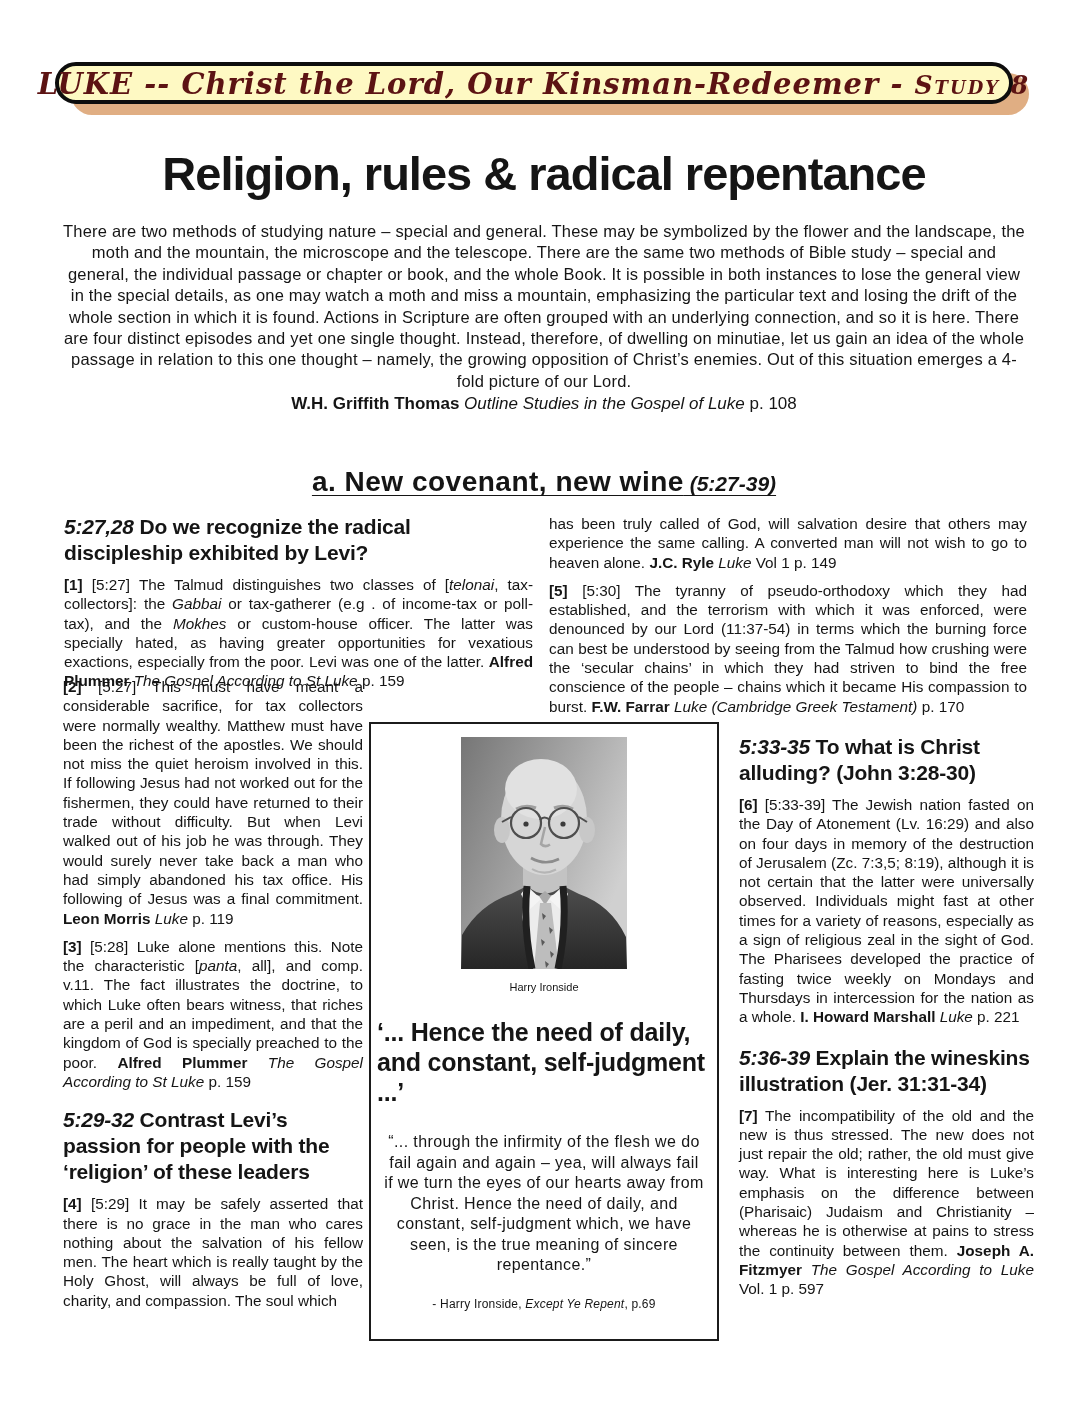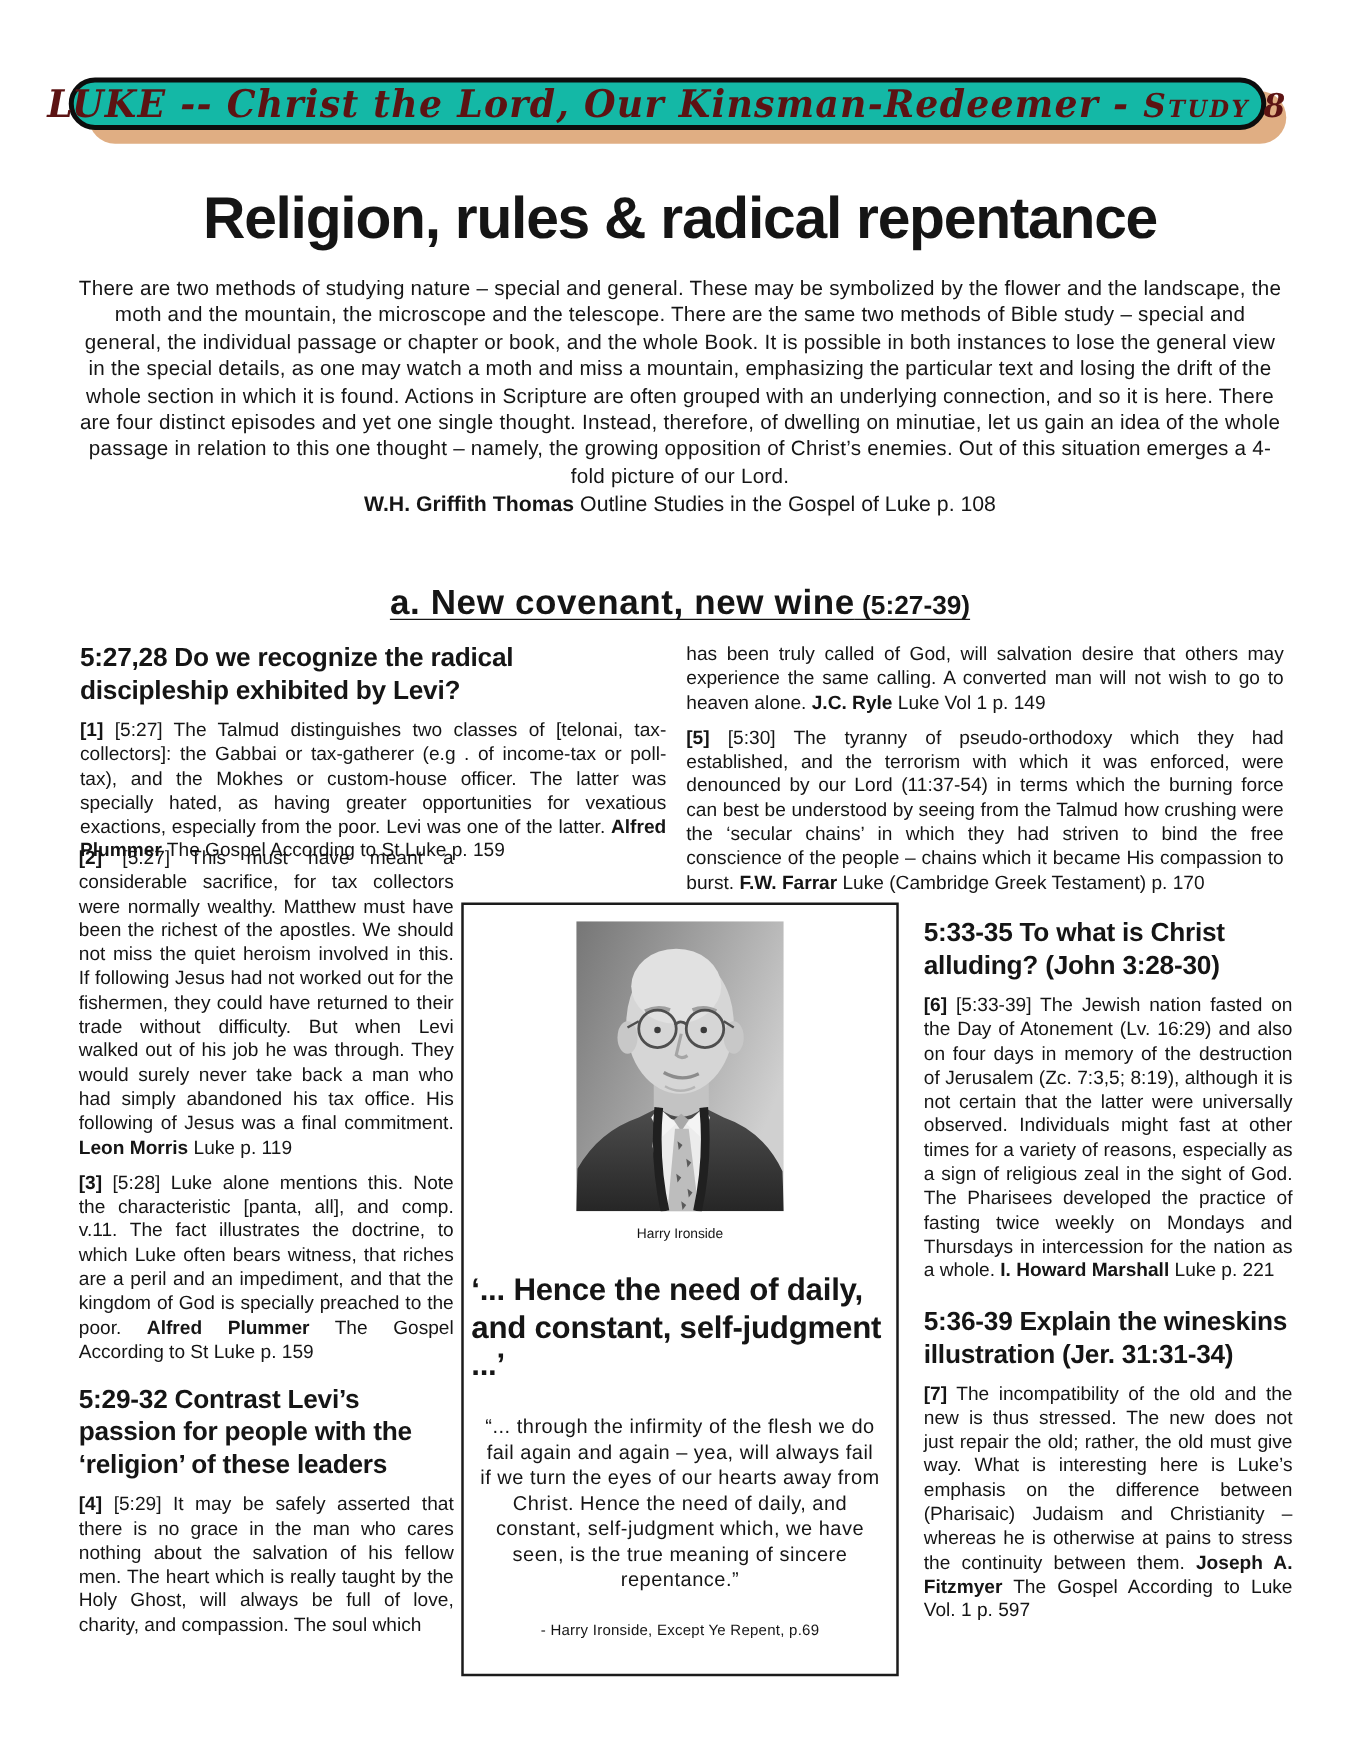--- a/index.html
+++ b/index.html
@@ -2,26 +2,26 @@
 <html><head>
 <meta charset="utf-8">
 <style>
   html,body{margin:0;padding:0;background:#ffffff;}
   body{
     width:1088px;height:1408px;position:relative;overflow:hidden;
     font-family:"Liberation Sans", sans-serif;color:#151515;
     -webkit-font-smoothing:antialiased;
   }
   .b{font-weight:bold;}
-  .i{margin-top:24px;}
+  .i{font-style:italic;margin-top:24px;}
 
   
   .banner{
     position:absolute;left:55px;top:62px;width:950px;height:34px;
-    background:#14b8a6;border:4px solid #0d0d0d;border-radius:26px;
+    background:#fef9c3;border:4px solid #0d0d0d;border-radius:26px;
     box-shadow:16px 11px 0 0 #e0ae83;
     display:flex;align-items:center;justify-content:center;
   }
   .banner-text{
     font-family:"DejaVu Serif", serif;font-weight:bold;font-style:italic;
     font-size:29px;color:#5c1313;white-space:nowrap;letter-spacing:1px;
     transform:scaleY(1.05);
   }
   .banner-study{font-variant:small-caps;font-size:25px;letter-spacing:2px;}
 
@@ -35,21 +35,21 @@
     text-align:center;font-size:16.5px;line-height:21.4px;letter-spacing:.2px;
   }
   .intro-attr{
     position:absolute;top:394px;left:0;width:100%;text-align:center;font-size:17px;
   }
 
   
   .section-head{position:absolute;top:466px;left:0;width:100%;text-align:center;}
   .section-head .u{text-decoration:underline;text-underline-offset:4px;}
   .section-main{font-size:28px;font-weight:bold;letter-spacing:.5px;}
-  .section-ref{font-size:21px;font-weight:bold;}
+  .section-ref{font-size:21px;font-weight:bold;font-style:italic;}
 
   
   .col{position:absolute;text-align:justify;font-size:15.3px;line-height:19.3px;}
   .col p{margin:0 0 9px 0;}
   .col-heading{
     text-align:left;font-size:21px;font-weight:bold;line-height:26px;margin:0 0 9px 0;
     letter-spacing:-.2px;
   }
   #left-top{left:64px;top:514px;width:469px;}
   #right-top{left:549px;top:514px;width:478px;}

